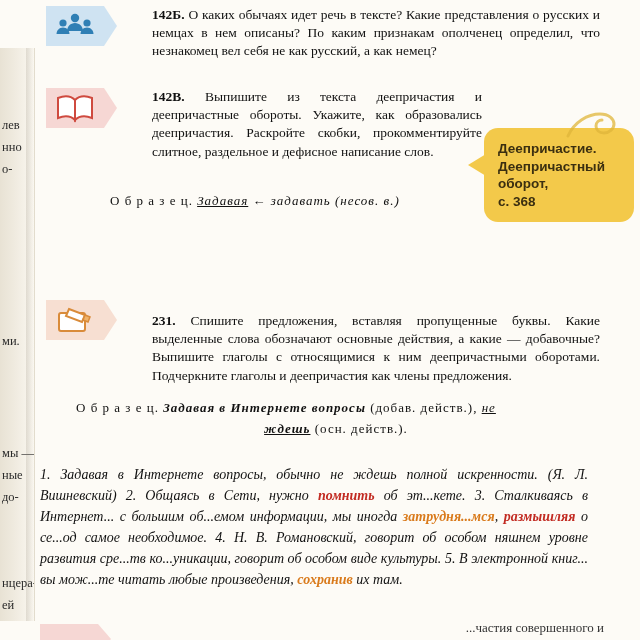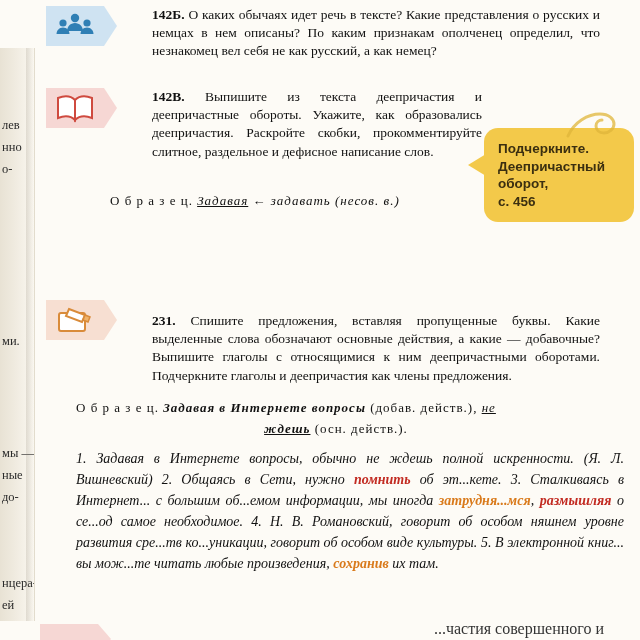--- a/index.html
+++ b/index.html
@@ -134,39 +134,38 @@
     top: -22px;
     width: 60px;
     height: 34px;
     opacity: 0.75;
   }
 
   
   .sentences {
     position: absolute;
     left: 40px;
-    top: 448px;
+    top: 464px;
     width: 548px;
     font-size: 14px;
     line-height: 1.5;
     font-style: italic;
     color: #111;
     text-align: justify;
-    margin-left: 36px;
   }
   .hl-red { color: #c22b22; font-weight: bold; font-style: italic; }
   .hl-orange { color: #d97a1b; font-weight: bold; font-style: italic; }
 
   .bottom-cut {
     position: absolute;
     left: 34px;
     bottom: 0;
     width: 606px;
     height: 24px;
-    font-size: 16px;
+    font-size: 13px;
     color: #333;
     overflow: hidden;
   }
   .bottom-tab {
     position: absolute;
     left: 40px;
     bottom: -14px;
     width: 58px;
     height: 30px;
     background: #f6d7d4;
@@ -233,24 +232,24 @@
         <span class="italic under">Задавая</span>
         <span>←</span>
         <span class="italic">задавать (несов. в.)</span>
       </p>
     </div>
 
     <div class="bubble">
       <svg class="swirl" viewBox="0 0 60 34" aria-hidden="true">
         <path d="M4 30c6-14 20-22 32-22 9 0 14 5 14 10s-5 9-10 9-8-3-8-7 3-6 6-6" fill="none" stroke="#e0b63a" stroke-width="3" stroke-linecap="round"></path>
       </svg>
-      <div>Подчеркните.</div>
+      <div>Деепричастие.</div>
       <div>Деепричастный</div>
       <div>оборот,</div>
-      <div>с. 456</div>
+      <div>с. 368</div>
     </div>
 
 
     <div class="icon-tab peach" style="left:12px; top:300px;">
       <svg width="40" height="30" viewBox="0 0 40 30" aria-hidden="true">
         <rect x="4" y="8" width="26" height="18" rx="2" fill="#ffffff" stroke="#d98b3a" stroke-width="2"></rect>
         <path d="M14 4l16 6-3 7-16-6z" fill="#ffffff" stroke="#d98b3a" stroke-width="2"></path>
         <path d="M30 10l5 2-2 5-5-2z" fill="#f0b36b" stroke="#d98b3a" stroke-width="1.5"></path>
       </svg>
     </div>

